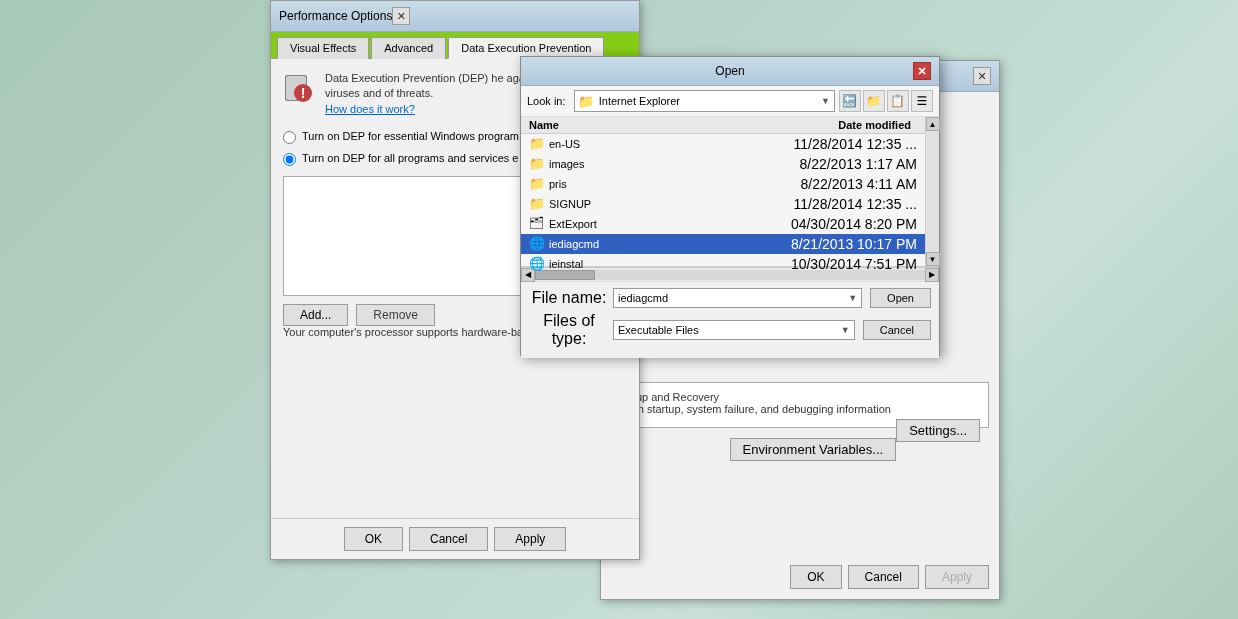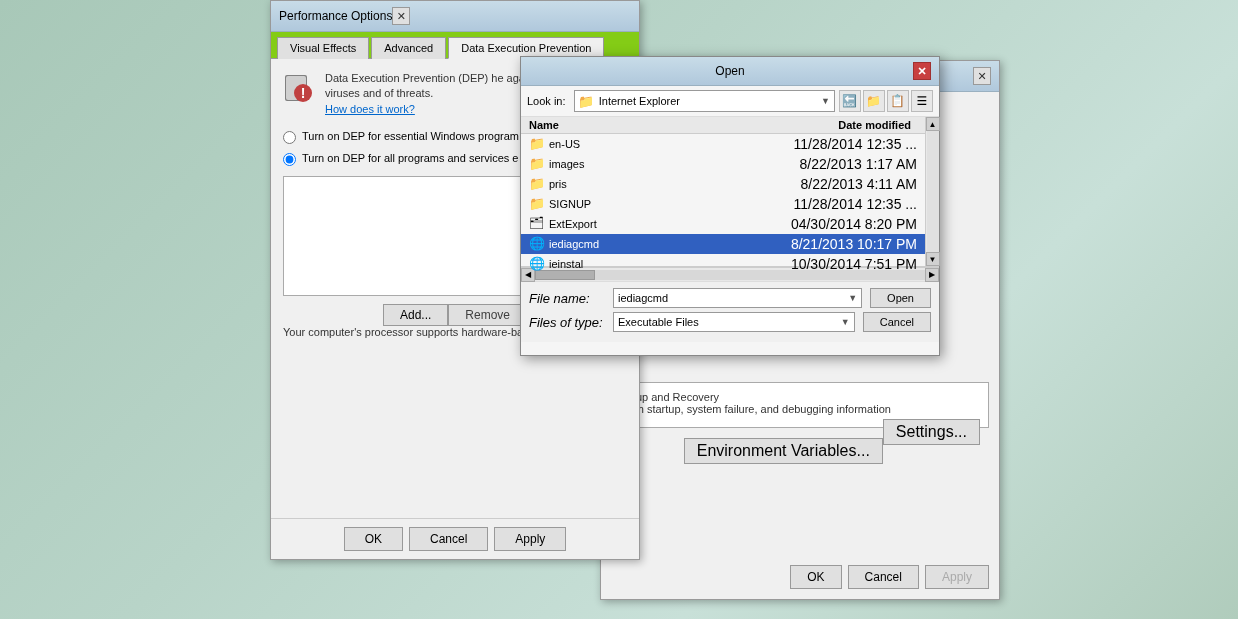--- a/index.html
+++ b/index.html
@@ -62,21 +62,21 @@
       font-size: 11px;
       color: #333;
       margin-bottom: 4px;
     }
     .settings-btn {
       float: right;
       padding: 3px 12px;
       background: #e0e0e0;
       border: 1px solid #999;
       cursor: pointer;
-      font-size: 16px;
+      font-size: 13px;
     }
     .sys-props-buttons {
       position: absolute;
       bottom: 10px;
       right: 10px;
       display: flex;
       gap: 6px;
     }
     .sys-btn {
       padding: 4px 16px;
@@ -171,21 +171,21 @@
       line-height: 1.4;
     }
     .program-list-box {
       border: 1px solid #aaa;
       background: #fff;
       height: 120px;
       margin: 8px 0;
     }
     .add-remove-buttons {
       display: flex;
-      justify-content: center;
+      gap: 8px;
     }
     .dep-note {
       font-size: 11px;
       color: #333;
     }
     .perf-footer {
       position: absolute;
       bottom: 0;
       left: 0;
       right: 0;
@@ -323,23 +323,22 @@
       border-top: 1px solid #ddd;
     }
     .open-field-row {
       display: flex;
       align-items: center;
       margin-bottom: 4px;
       gap: 4px;
     }
     .open-field-label {
       width: 80px;
-      font-size: 13px;
-      text-align: left;
-      font-style: italic;
+      font-size: 16px;
+      text-align: center;
     }
     .open-field-combo {
       flex: 1;
       height: 20px;
       border: 1px solid #999;
       background: white;
       display: flex;
       align-items: center;
       padding: 0 4px;
       font-size: 11px;

